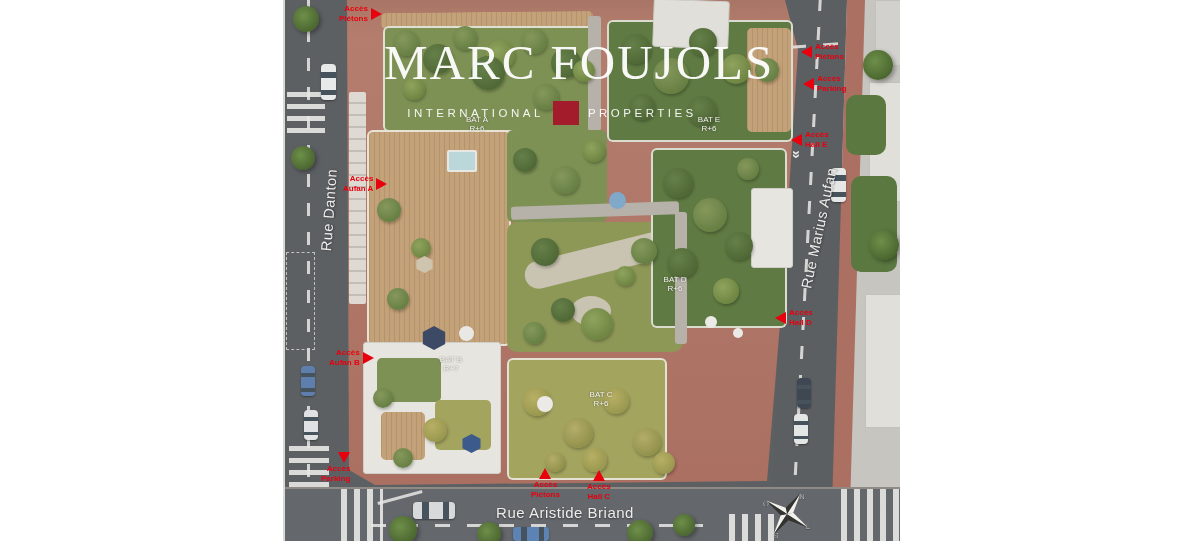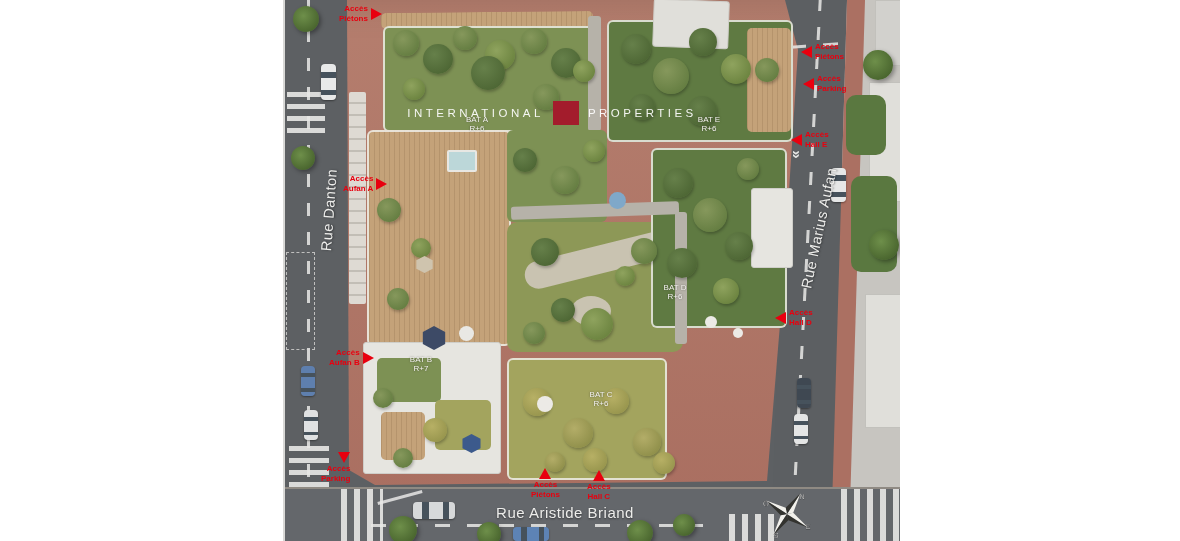--- a/index.html
+++ b/index.html
@@ -289,41 +289,42 @@
       <div class="txt">
           <span>Accès</span>
           <span>Hall E</span>
         </div>
     </div>
 
     <div class="bat" style="left:192px;top:124px">
       <span>BAT A</span>
       <span>R+6</span>
     </div>
-    <div class="bat" style="left:136px;top:364px">
+    <div class="bat" style="left:166px;top:364px">
       <span>BAT B</span>
       <span>R+7</span>
     </div>
     <div class="bat" style="left:316px;top:399px">
       <span>BAT C</span>
       <span>R+6</span>
     </div>
-    <div class="bat" style="left:390px;top:292px">
+    <div class="bat" style="left:390px;top:284px">
       <span>BAT D</span>
       <span>R+6</span>
     </div>
     <div class="bat" style="left:424px;top:124px">
       <span>BAT E</span>
       <span>R+6</span>
     </div>
 
     <div class="street-name" style="left:44px;top:210px;transform:translate(-50%,-50%) rotate(-86deg)">Rue Danton</div>
     <div class="street-name" style="left:534px;top:228px;transform:translate(-50%,-50%) rotate(-78deg)">Rue Marius Aufan</div>
     <div class="street-name" style="left:280px;top:512px;transform:translate(-50%,-50%);font-size:15px">Rue Aristide Briand</div>
 
+    <div class="logo-title">MARC FOUJOLS</div>
     <div class="logo-sub">
       <span>INTERNATIONAL</span>
       <span class="logo-square"></span>
       <span>PROPERTIES</span>
     </div>
 
     <svg class="compass" width="60" height="60" viewBox="-30 -30 60 60">
       <g transform="rotate(33)">
         <polygon points="0,-25 4.5,-4.5 0,0" fill="#f2f1ec"></polygon>
           <polygon points="0,-25 -4.5,-4.5 0,0" fill="#33332f"></polygon>

